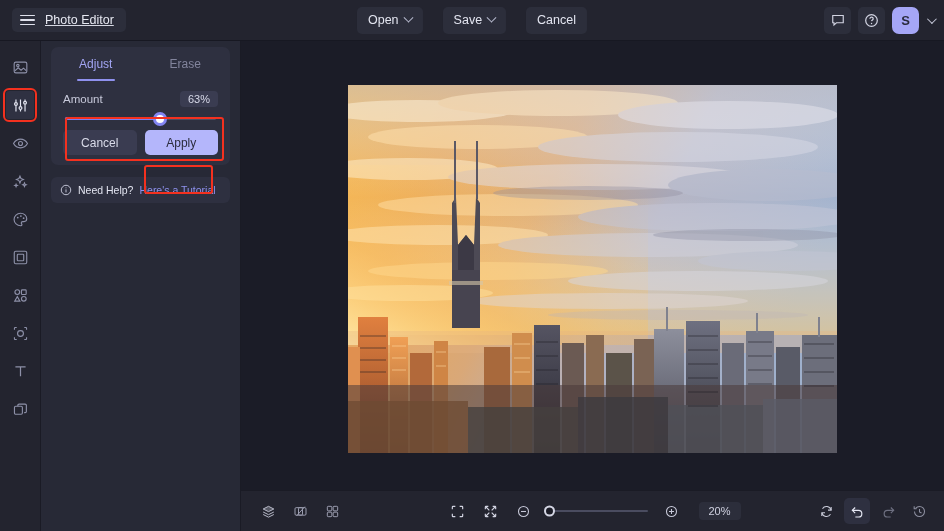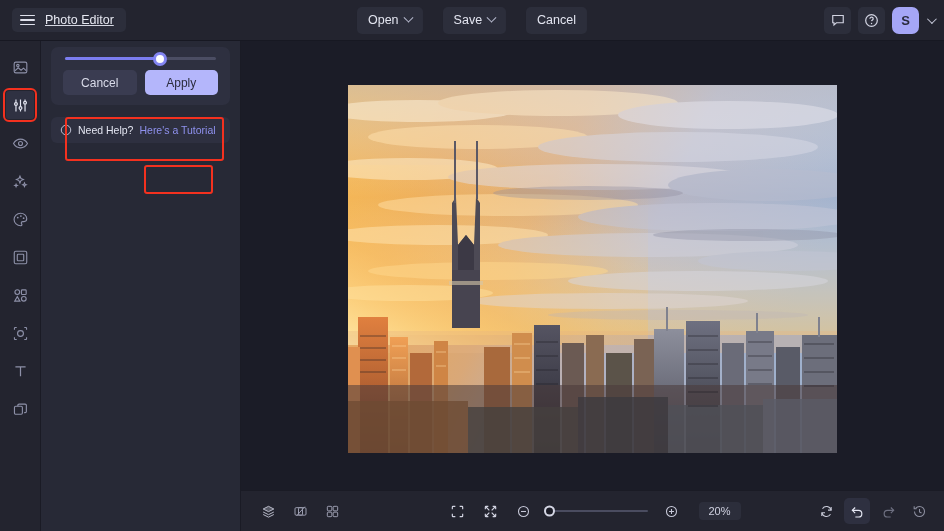--- a/index.html
+++ b/index.html
@@ -316,21 +316,29 @@
     <svg width="17" height="17" viewBox="0 0 18 18" fill="none" stroke="#8d90a8" stroke-width="1.2">
       <rect x="2.6" y="5.6" width="8.4" height="8.4" rx="1.3"></rect>
       <path d="M6.2 5.6V4.6a1.3 1.3 0 011.3-1.3h6.4a1.3 1.3 0 011.3 1.3V11a1.3 1.3 0 01-1.3 1.3h-1"></path>
     </svg>
   </div>
 </div>
 
 <div class="panel">
 
   <div class="card">
+    <div class="tabs">
+      <div class="tab active">Adjust</div>
+      <div class="tab">Erase</div>
+    </div>
     <div class="slider-block">
+      <div class="slider-row">
+        <span class="slider-label">Amount</span>
+        <span class="slider-val">63%</span>
+      </div>
       <div class="track">
         <div class="track-fill" id="amtFill" style="width: 63%;"></div>
         <div class="knob" id="amtKnob" style="left: 63%;"></div>
       </div>
     </div>
     <div class="actions">
       <div class="btn btn-cancel">Cancel</div>
       <div class="btn btn-apply">Apply</div>
     </div>
   </div>

